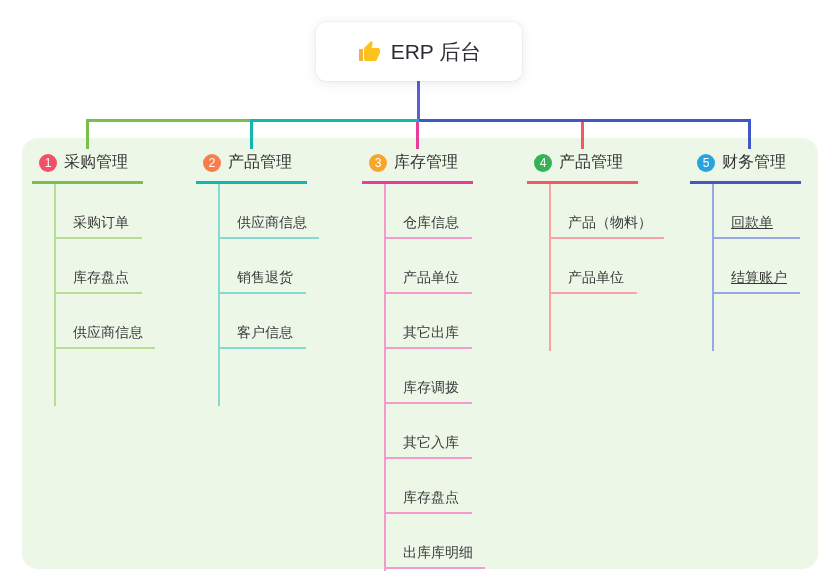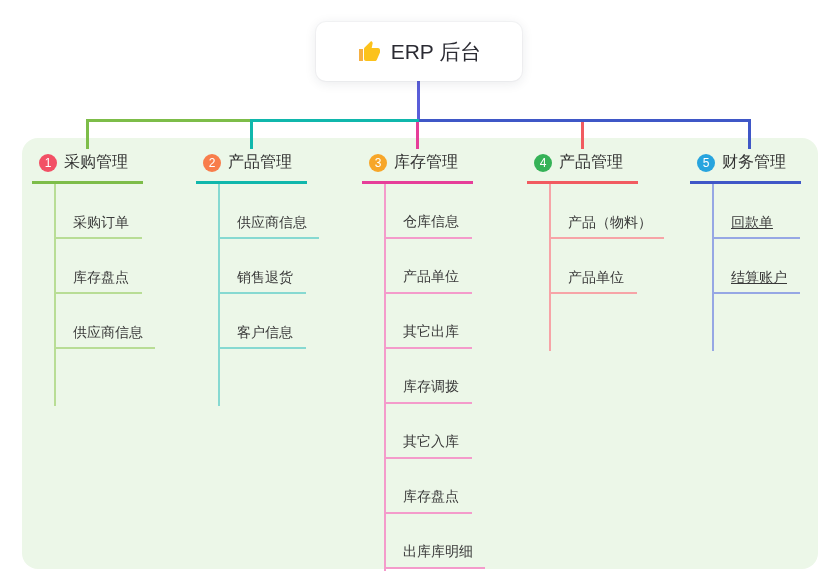--- a/index.html
+++ b/index.html
@@ -75,21 +75,21 @@
   .col-3 .children::before{ background:#f7a4a7; height:167px; }
   .col-4 .children::before{ background:#96a7e4; height:167px; }
 
   .child{
     width:fit-content; min-width:88px; height:55px;
     padding:31px 12px 8px 19px; font-size:14px; line-height:1; color:#3a3a3a;
     border-bottom:2px solid #ccc; white-space:nowrap;
   }
   .col-0 .child{ border-color:#b8dd95; }
   .col-1 .child{ border-color:#86d9d1; }
-  .col-2 .child{ border-color:#f49bcb;font-family:Liberation Serif, serif; }
+  .col-2 .child{ border-color:#f49bcb; }
   .col-3 .child{ border-color:#f7a4a7; }
   .col-4 .child{ border-color:#96a7e4;text-decoration:underline; }
 </style>
 </head>
 <body>
 
 <div class="stage">
 
   <div class="root-node">
     <svg class="thumb-icon" viewBox="0 0 24 24" aria-hidden="true">

